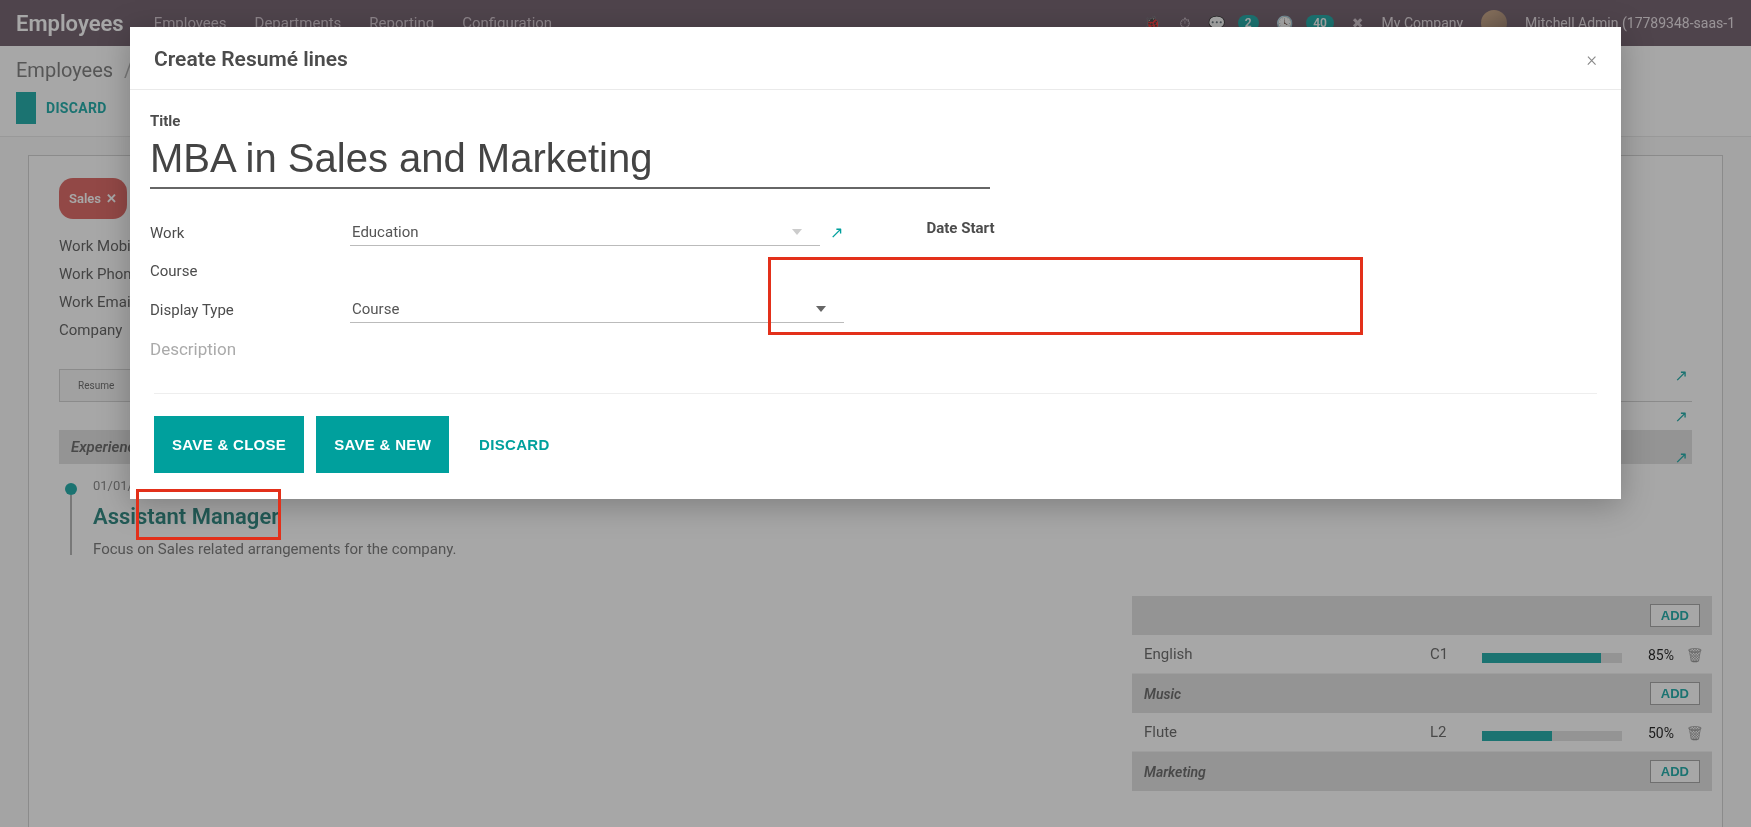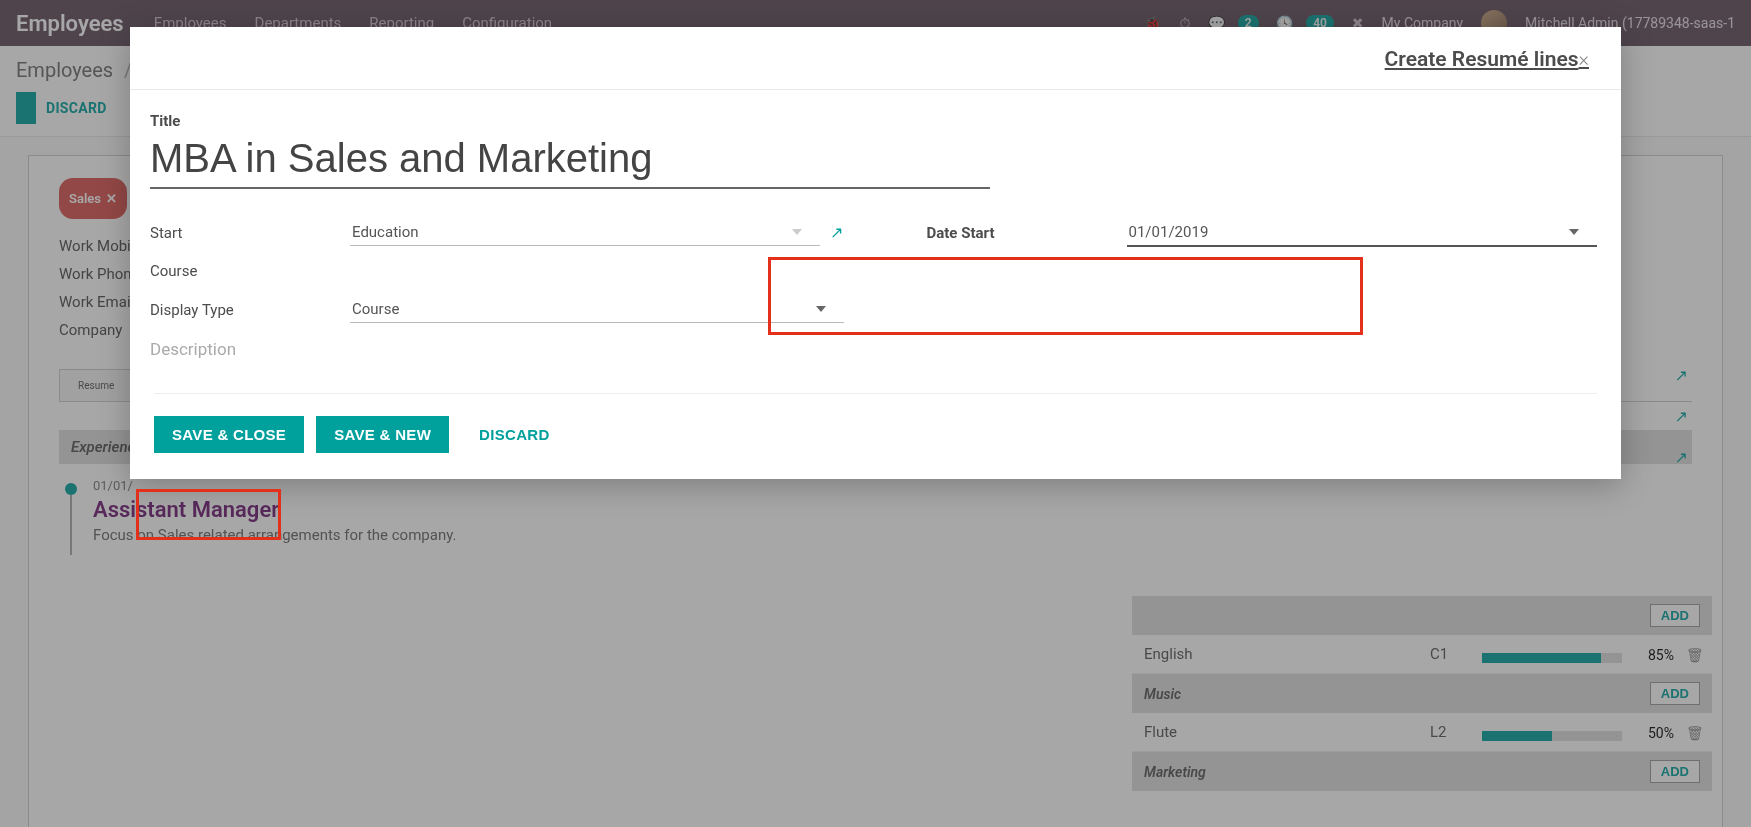--- a/index.html
+++ b/index.html
@@ -147,22 +147,22 @@
   }
   .tl-line {
     border-left: 2px solid #aaa;
     margin-left: 5px;
     height: 60px;
   }
   .tl-content .date { color: #777; font-size: 13px; }
   .tl-content h3 {
     font-size: 22px;
     font-weight: 600;
-    color: #701a75;
-    margin: 4px 0;
+    color: #0f766e;
+    margin: 11px 0;
   }
   .tl-content p { color: #666; font-size: 15px; }
   
   .skills {
     position: absolute;
     right: 10px;
     top: 440px;
     width: 580px;
   }
   .skill-header {
@@ -220,26 +220,25 @@
   .modal {
     position: absolute;
     top: 27px;
     left: 130px;
     right: 130px;
     background: #fff;
     box-shadow: 0 6px 30px rgba(0,0,0,.25);
     padding: 0 0 20px 0;
   }
   .modal-header {
-    padding: 20px 32px 18px 24px;
-    display: flex;
-    justify-content: flex-end;
+    padding: 20px 24px 18px 24px;
+    display: flex;
+    justify-content: space-between;
     align-items: center;
     border-bottom: 1px solid #eaeaea;
-    text-decoration: underline;
   }
   .modal-header h2 {
     font-size: 21px;
     font-weight: 600;
     color: #4c4c4c;
   }
   .close-x {
     font-size: 20px; color: #888; cursor: pointer;
     font-weight: 300;
   }
@@ -317,21 +316,21 @@
     border-top: 1px solid #eee;
     margin: 0 24px;
   }
   .modal-footer {
     padding: 22px 24px 6px 24px;
     display: flex;
     gap: 12px;
     align-items: center;
   }
   .btn {
-    padding: 10px 18px;
+    padding: 20px 18px;
     font-size: 15px;
     font-weight: 700;
     letter-spacing: .3px;
     cursor: pointer;
     border: none;
   }
   .btn-teal {
     background: #00a09d;
     color: #fff;
   }
@@ -467,21 +466,21 @@
   </div>
   <div class="modal-body">
     <div class="title-label">Title</div>
     <div class="title-input-wrap">
       <input class="title-input" value="MBA in Sales and Marketing" style="">
     </div>
 
     <div class="form-cols">
       <div class="form-col">
         <div class="frow">
-          <div class="lbl">Start</div>
+          <div class="lbl">Work</div>
           <div class="field">
             <span>Education</span>
             <span class="caret-down light"></span>
           </div>
           <span class="ext-open">↗</span>
         </div>
         <div class="frow">
           <div class="lbl">Course</div>
         </div>
         <div class="frow">
@@ -490,24 +489,20 @@
             <span>Course</span>
             <span class="caret-down"></span>
           </div>
         </div>
         <div class="desc-placeholder">Description</div>
       </div>
 
       <div class="form-col">
         <div class="frow">
           <div class="lbl bold">Date Start</div>
-          <div class="field" style="border-bottom:2px solid #555;">
-            <span>01/01/2019</span>
-            <span class="caret-down"></span>
-          </div>
         </div>
       </div>
     </div>
   </div>
   <hr>
   <div class="modal-footer">
     <button class="btn btn-teal">SAVE &amp; CLOSE</button>
     <button class="btn btn-teal">SAVE &amp; NEW</button>
     <button class="btn btn-link-teal">DISCARD</button>
   </div>

